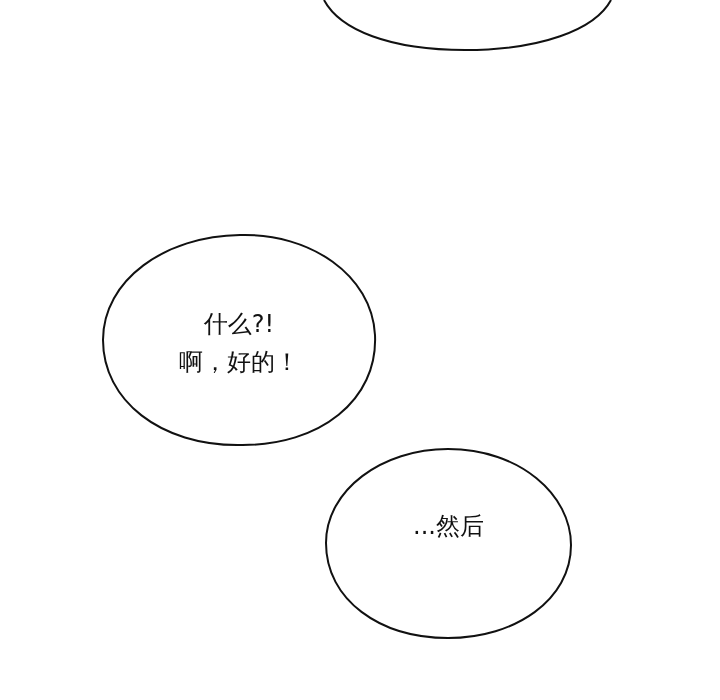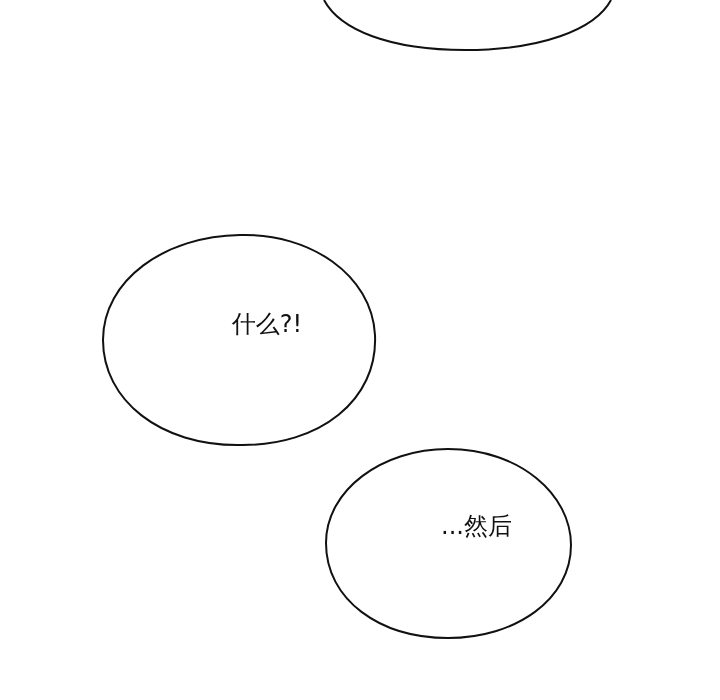--- a/index.html
+++ b/index.html
@@ -20,21 +20,20 @@
       top: 0;
     }
     .bubble-text {
       position: absolute;
       font-family: "DejaVu Sans", sans-serif;
       font-size: 24px;
       line-height: 38px;
       color: #111111;
       text-align: center;
       white-space: nowrap;
-      margin-left: 28px;
     }
     .bubble-text .line {
       display: block;
     }
     #text1 {
       left: 103px;
       top: 305px;
       width: 272px;
     }
     #text2 {
@@ -60,18 +59,19 @@
 
     <path d="M 448 449
              C 520 449, 571 495, 571 545
              C 571 600, 515 638, 448 638
              C 380 638, 326 600, 326 543
              C 326 490, 382 449, 448 449 Z" fill="#ffffff" stroke="#111111" stroke-width="2"></path>
   </svg>
 
   <div id="text1" class="bubble-text">
     <span class="line">什么?!</span>
+    <span class="line">啊，好的！</span>
   </div>
 
   <div id="text2" class="bubble-text">
     <span class="line">...然后</span>
   </div>
 </div>
 
 </body></html>

